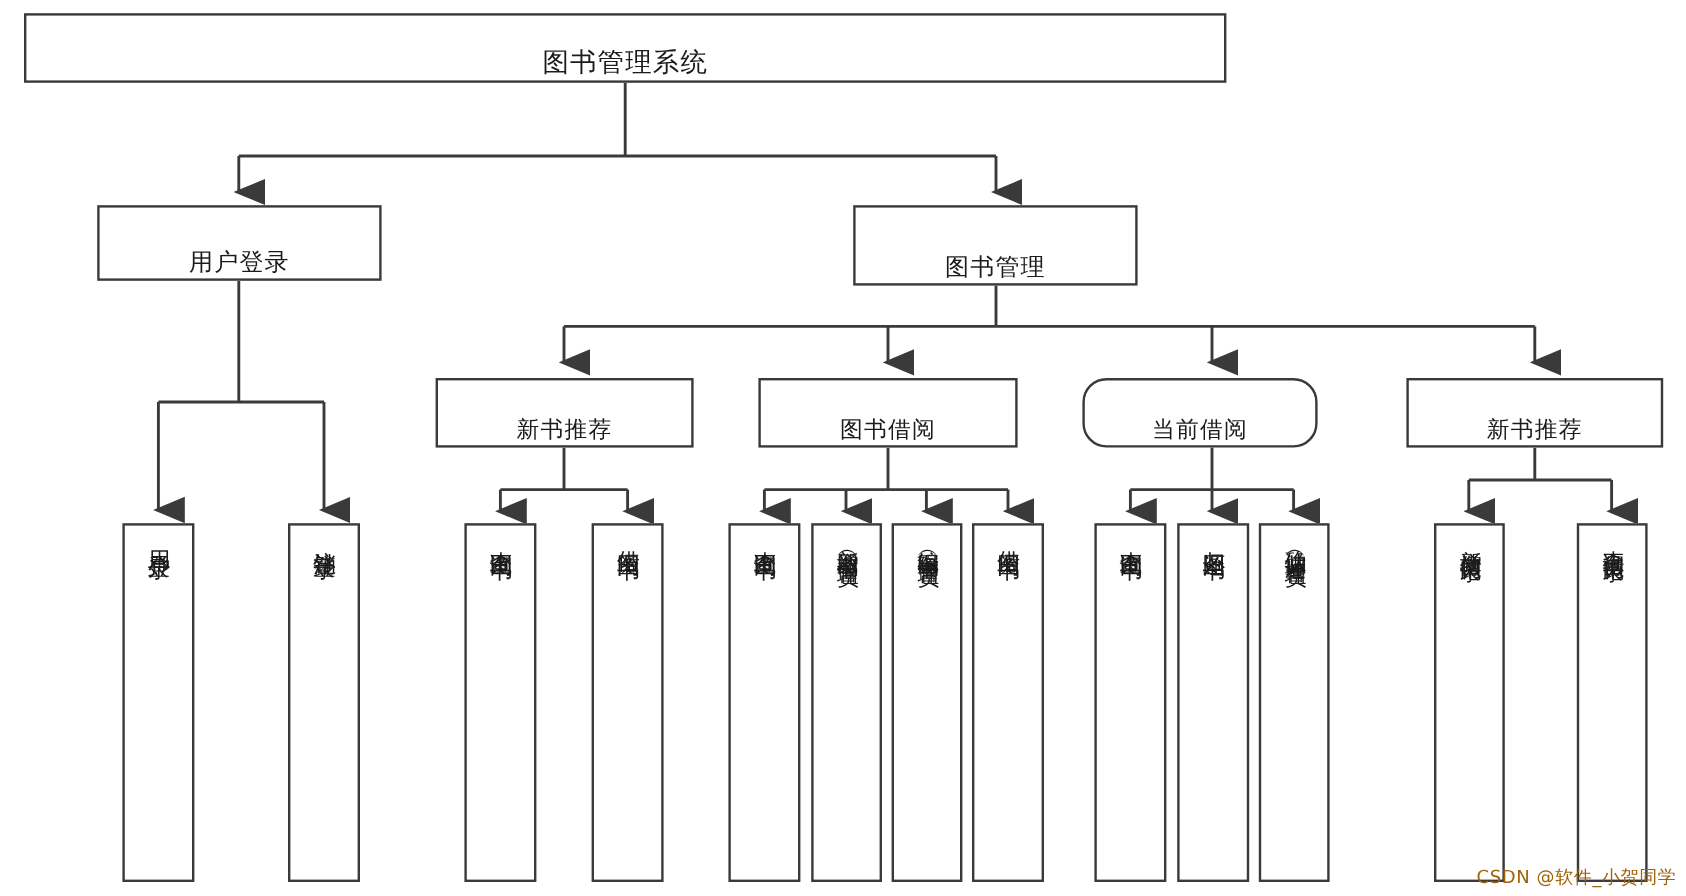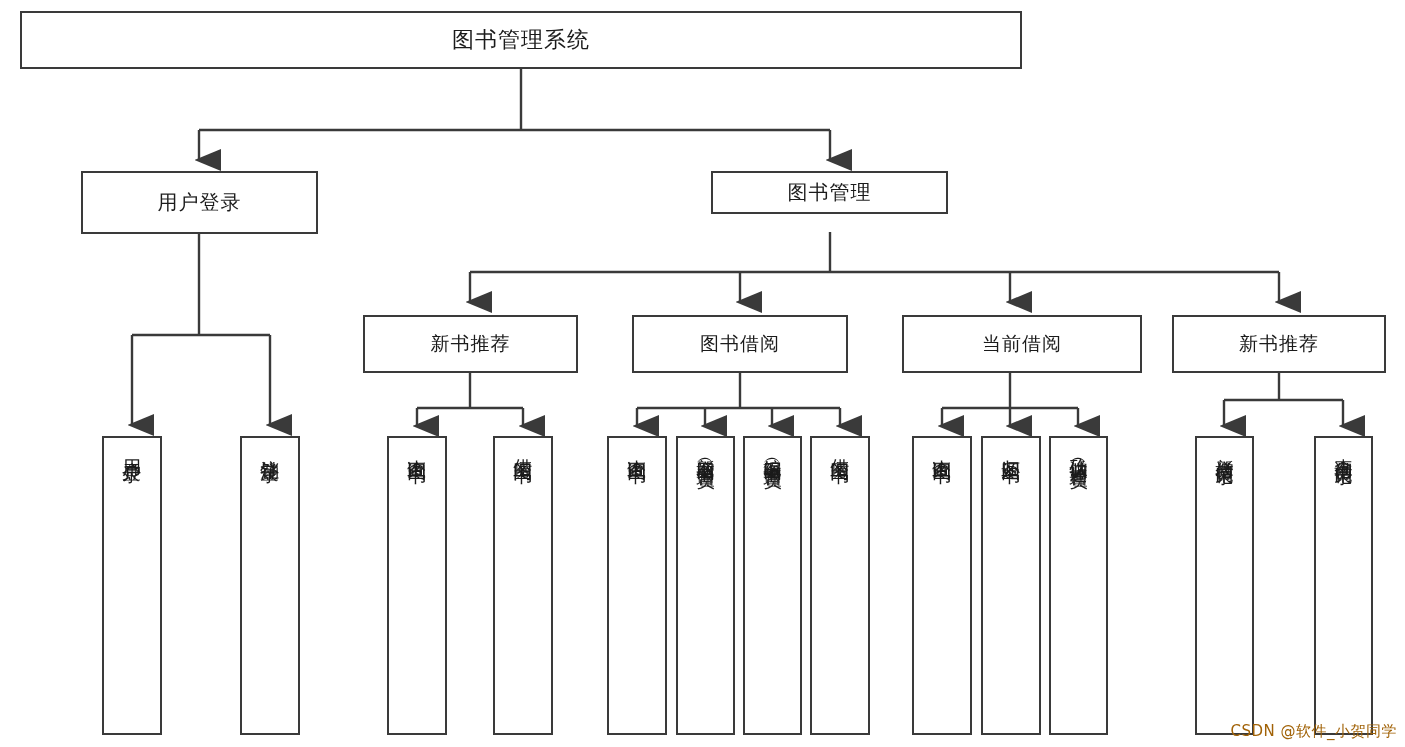--- a/index.html
+++ b/index.html
@@ -20,21 +20,21 @@
     left:0; top:0;
     width:1405px; height:747px;
     pointer-events:none;
   }
   .node{
     position:absolute;
     box-sizing:border-box;
     background:#ffffff;
     border:2px solid #3a3a3a;
     display:flex;
-    align-items:center;
+    align-items:flex-end;
     justify-content:center;
     color:#1b1b1b;
     z-index:2;
   }
   .node.root{
     font-size:22px;
     letter-spacing:1px;
   }
   .node.level1{
     font-size:20px;
@@ -127,33 +127,33 @@
   </svg>
 
   <div class="node root" style="left:20px; top:11px; width:1002px; height:58px;">
     <span>图书管理系统</span>
   </div>
 
   <div class="node level1" style="left:81px; top:171px; width:237px; height:63px;">
     <span>用户登录</span>
   </div>
 
-  <div class="node level1" style="left:711px; top:171px; width:237px; height:43px;">
+  <div class="node level1" style="left:711px; top:171px; width:237px; height:67px;">
     <span>图书管理</span>
   </div>
 
   <div class="node level2" style="left:363px; top:315px; width:215px; height:58px;">
     <span>新书推荐</span>
   </div>
 
   <div class="node level2" style="left:632px; top:315px; width:216px; height:58px;">
     <span>图书借阅</span>
   </div>
 
-  <div class="node level2" style="left:902px; top:315px; width:240px; height:58px;">
+  <div class="node level2" style="left:902px; top:315px; width:196px; height:58px;border-radius:20px;">
     <span>当前借阅</span>
   </div>
 
   <div class="node level2" style="left:1172px; top:315px; width:214px; height:58px;">
     <span>新书推荐</span>
   </div>
 
   <div class="node leaf" style="left:102px; top:436px; width:60px; height:299px;">
     <span class="vtext">用户登录</span>
   </div>

